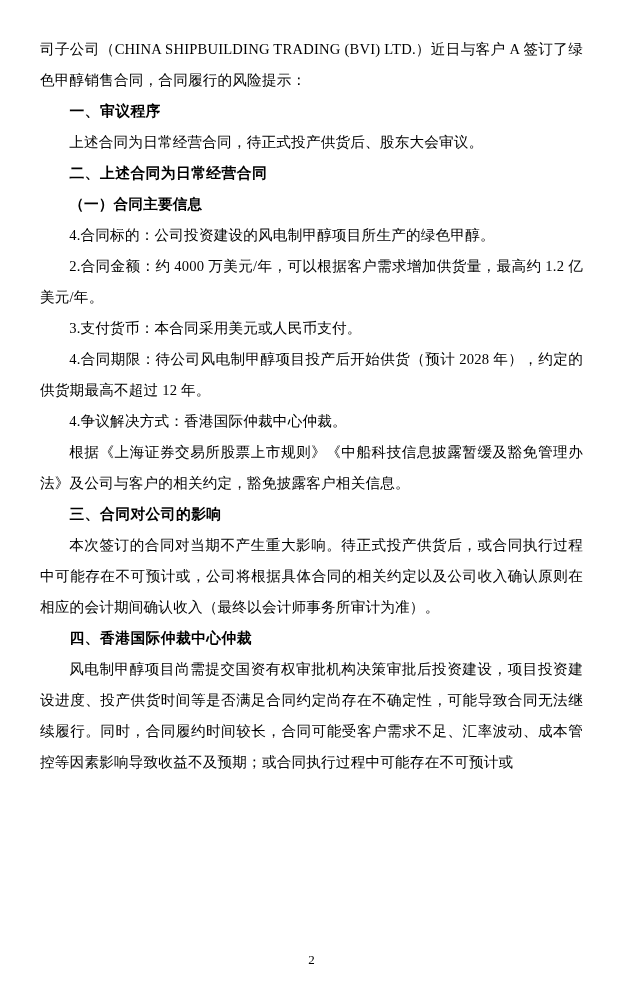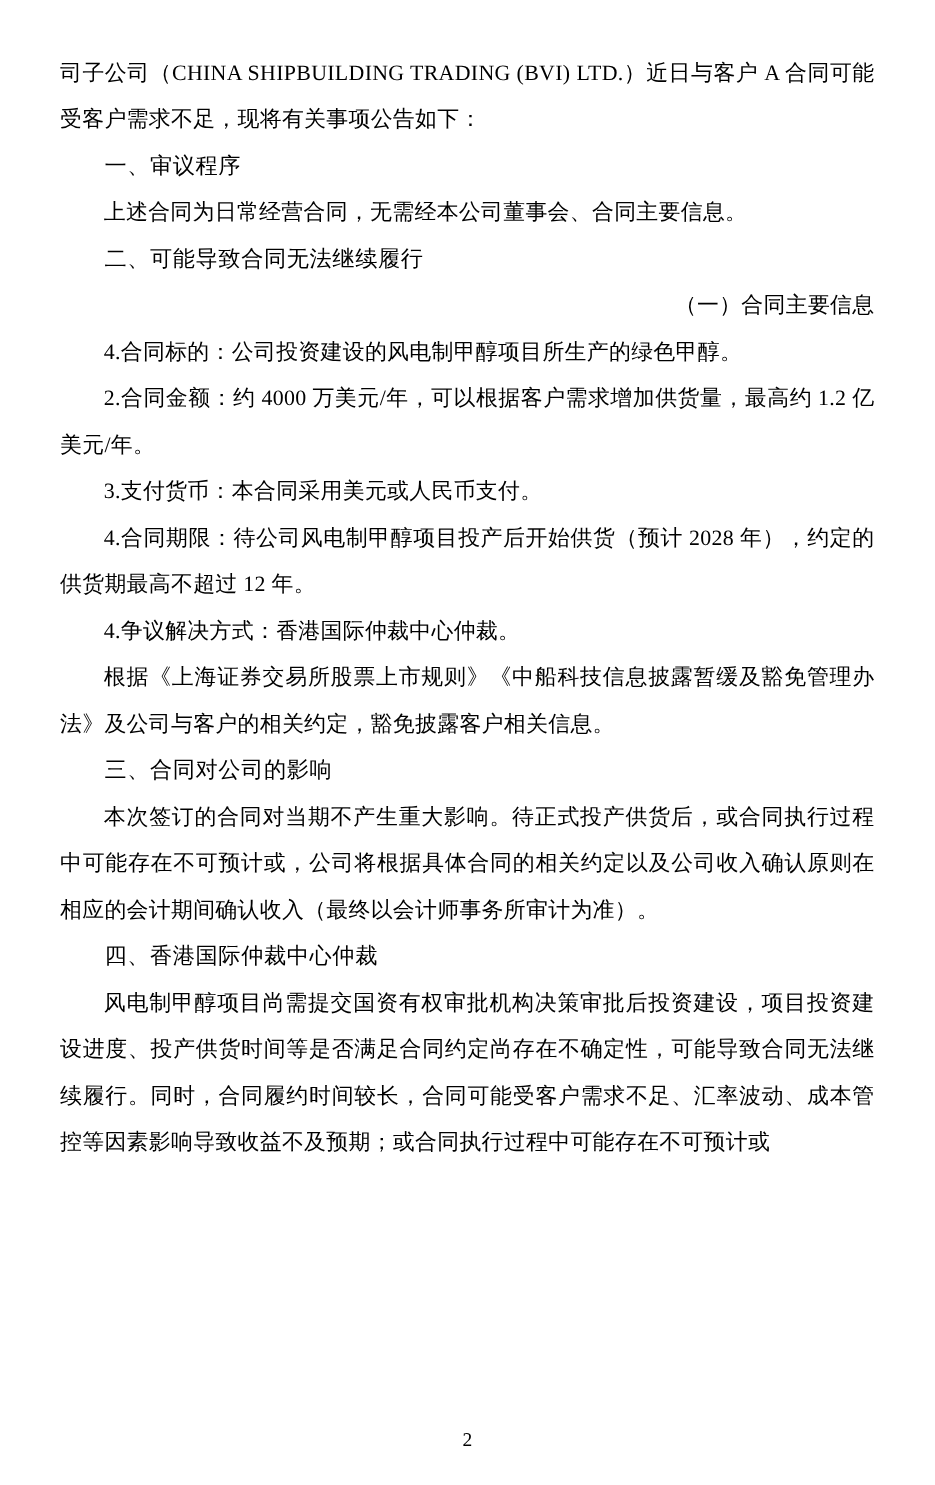--- a/index.html
+++ b/index.html
@@ -29,57 +29,56 @@
     text-justify: inter-ideograph;
     margin: 0;
     letter-spacing: 0.2px;
   }
   .indent {
     text-indent: 2em;
   }
   .heading {
     font-size: 14.8px;
     line-height: 31px;
-    font-weight: normal;
+    font-weight: bold;
     margin: 0;
     text-indent: 2em;
     letter-spacing: 0.4px;
   }
   .subheading {
     font-size: 14.6px;
     line-height: 31px;
-    font-weight: normal;
+    font-weight: bold;
     margin: 0;
     text-indent: 2em;
     letter-spacing: 0.2px;
-    text-align: right;
   }
   .page-number {
     position: absolute;
     left: 0;
     right: 0;
     bottom: 22px;
     text-align: center;
     font-size: 13px;
     font-family: "Liberation Serif", "DejaVu Serif", serif;
     color: #000;
   }
 </style>
 </head>
 <body>
 
 <div class="page">
 
-  <p class="para">司子公司（CHINA SHIPBUILDING TRADING (BVI) LTD.）近日与客户 A 合同可能受客户需求不足，现将有关事项公告如下：</p>
+  <p class="para">司子公司（CHINA SHIPBUILDING TRADING (BVI) LTD.）近日与客户 A 签订了绿色甲醇销售合同，合同履行的风险提示：</p>
 
   <p class="heading">一、审议程序</p>
 
-  <p class="para indent">上述合同为日常经营合同，无需经本公司董事会、合同主要信息。</p>
+  <p class="para indent">上述合同为日常经营合同，待正式投产供货后、股东大会审议。</p>
 
-  <p class="heading">二、可能导致合同无法继续履行</p>
+  <p class="heading">二、上述合同为日常经营合同</p>
 
   <p class="subheading">（一）合同主要信息</p>
 
   <p class="para indent">4.合同标的：公司投资建设的风电制甲醇项目所生产的绿色甲醇。</p>
 
   <p class="para indent">2.合同金额：约 4000 万美元/年，可以根据客户需求增加供货量，最高约 1.2 亿美元/年。</p>
 
   <p class="para indent">3.支付货币：本合同采用美元或人民币支付。</p>
 
   <p class="para indent">4.合同期限：待公司风电制甲醇项目投产后开始供货（预计 2028 年），约定的供货期最高不超过 12 年。</p>

